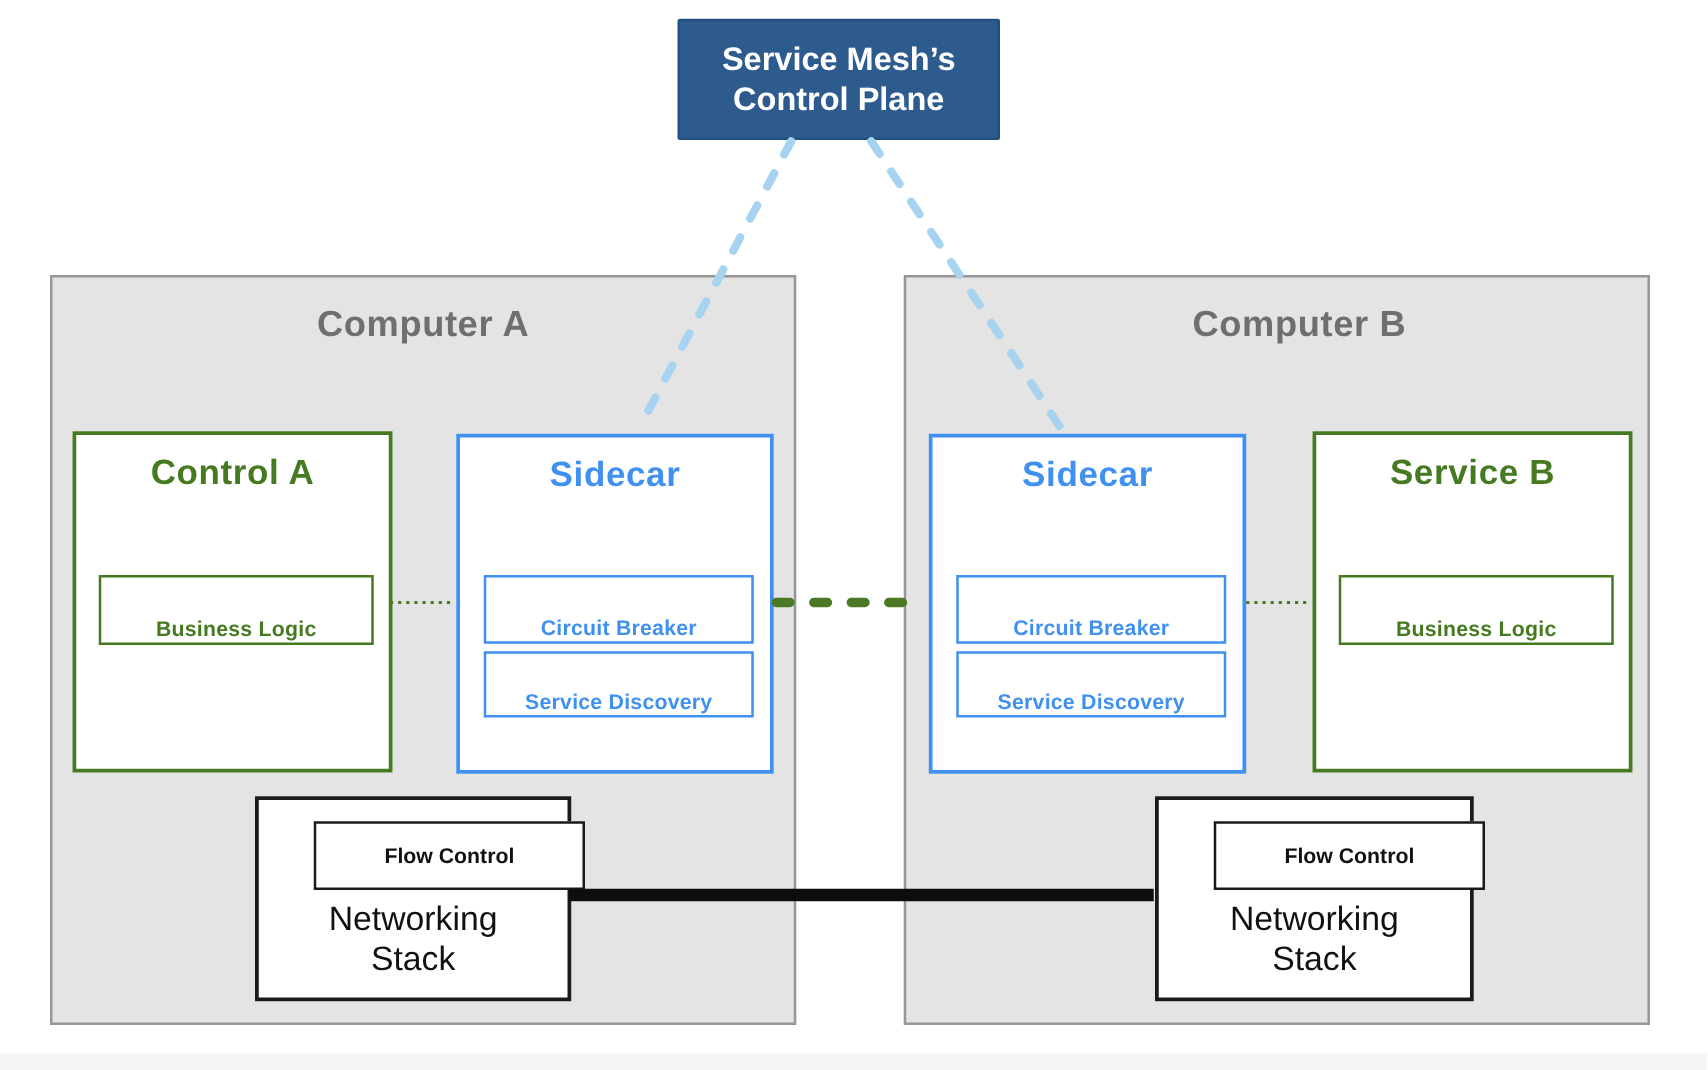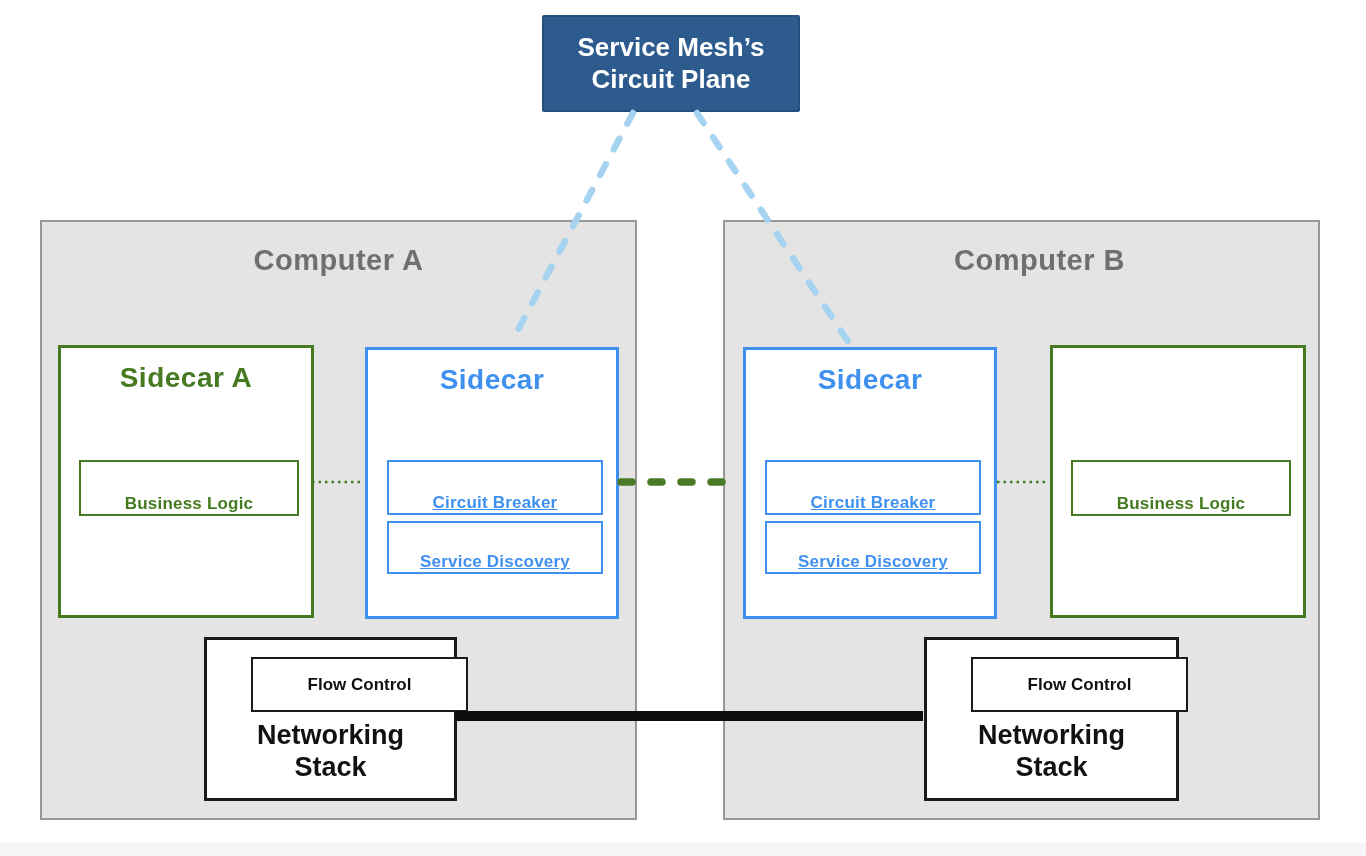--- a/index.html
+++ b/index.html
@@ -67,21 +67,21 @@
   .chip {
     position: absolute;
     background: var(--box-bg, #ffffff);
     border: 2px solid;
     box-sizing: border-box;
     display: flex; align-items: flex-end; justify-content: center;
     font-size: 17px; font-weight: bold;
     letter-spacing: 0.2px;
   }
   .chip.green { border-color: var(--service-green, #457a21); color: var(--service-green, #457a21); }
-  .chip.blue  { border-color: var(--sidecar-blue, #4090f0);  color: var(--sidecar-blue, #4090f0); text-decoration: underline; }
+  .chip.blue  { border-color: var(--sidecar-blue, #4090f0);  color: var(--sidecar-blue, #4090f0); }
   .netbox {
     position: absolute;
     background: var(--box-bg, #ffffff);
     border: 3px solid var(--network-border, #1a1a1a);
     box-sizing: border-box;
   }
   .net-chip {
     position: absolute;
     left: 17px; top: 17px;
     width: 217px; height: 55px;
@@ -90,21 +90,21 @@
     box-sizing: border-box;
     display: flex; align-items: center; justify-content: center;
     font-size: 17px; font-weight: bold;
     color: var(--network-text, #111111);
     margin-left: 27px;
   }
   .net-title {
     position: absolute;
     top: 80px; left: 40px; right: 40px;
     text-align: center;
-    font-size: 27px; font-weight: bold;
+    font-size: 27px; font-weight: normal;
     line-height: 1.18;
     color: var(--network-text, #111111);
   }
   .lines {
     position: absolute;
     left: 0; top: 0;
     width: 1366px; height: 856px;
     pointer-events: none;
   }
   .link-light {
@@ -134,28 +134,28 @@
   }
 </style>
 </head>
 <body>
 
 <div class="canvas">
 
   <div class="bottom-strip"></div>
 
   <div class="control">
-    <span>Service Mesh’s Circuit Plane</span>
+    <span>Service Mesh’s Control Plane</span>
   </div>
 
   <div class="panel a">
     <div class="panel-title">Computer A</div>
 
     <div class="outbox green" style="left:16px; top:123px; width:256px; height:273px;">
-      <div class="outbox-title green-text">Sidecar A</div>
+      <div class="outbox-title green-text">Control A</div>
       <div class="chip green" style="left:18px; top:112px; width:220px; height:56px;">
         <span>Business Logic</span>
       </div>
     </div>
 
     <div class="outbox blue" style="left:323px; top:125px; width:254px; height:272px;">
       <div class="outbox-title blue-text">Sidecar</div>
       <div class="chip blue" style="left:19px; top:110px; width:216px; height:55px;">
         <span>Circuit Breaker</span>
       </div>
@@ -179,20 +179,21 @@
       <div class="outbox-title blue-text">Sidecar</div>
       <div class="chip blue" style="left:19px; top:110px; width:216px; height:55px;">
         <span>Circuit Breaker</span>
       </div>
       <div class="chip blue" style="left:19px; top:171px; width:216px; height:53px;">
         <span>Service Discovery</span>
       </div>
     </div>
 
     <div class="outbox green" style="left:325px; top:123px; width:256px; height:273px;">
+      <div class="outbox-title green-text">Service B</div>
       <div class="chip green" style="left:18px; top:112px; width:220px; height:56px;">
         <span>Business Logic</span>
       </div>
     </div>
 
     <div class="netbox" style="left:199px; top:415px; width:255px; height:164px;">
       <div class="net-chip">
         <span>Flow Control</span>
       </div>
       <div class="net-title">Networking Stack</div>

